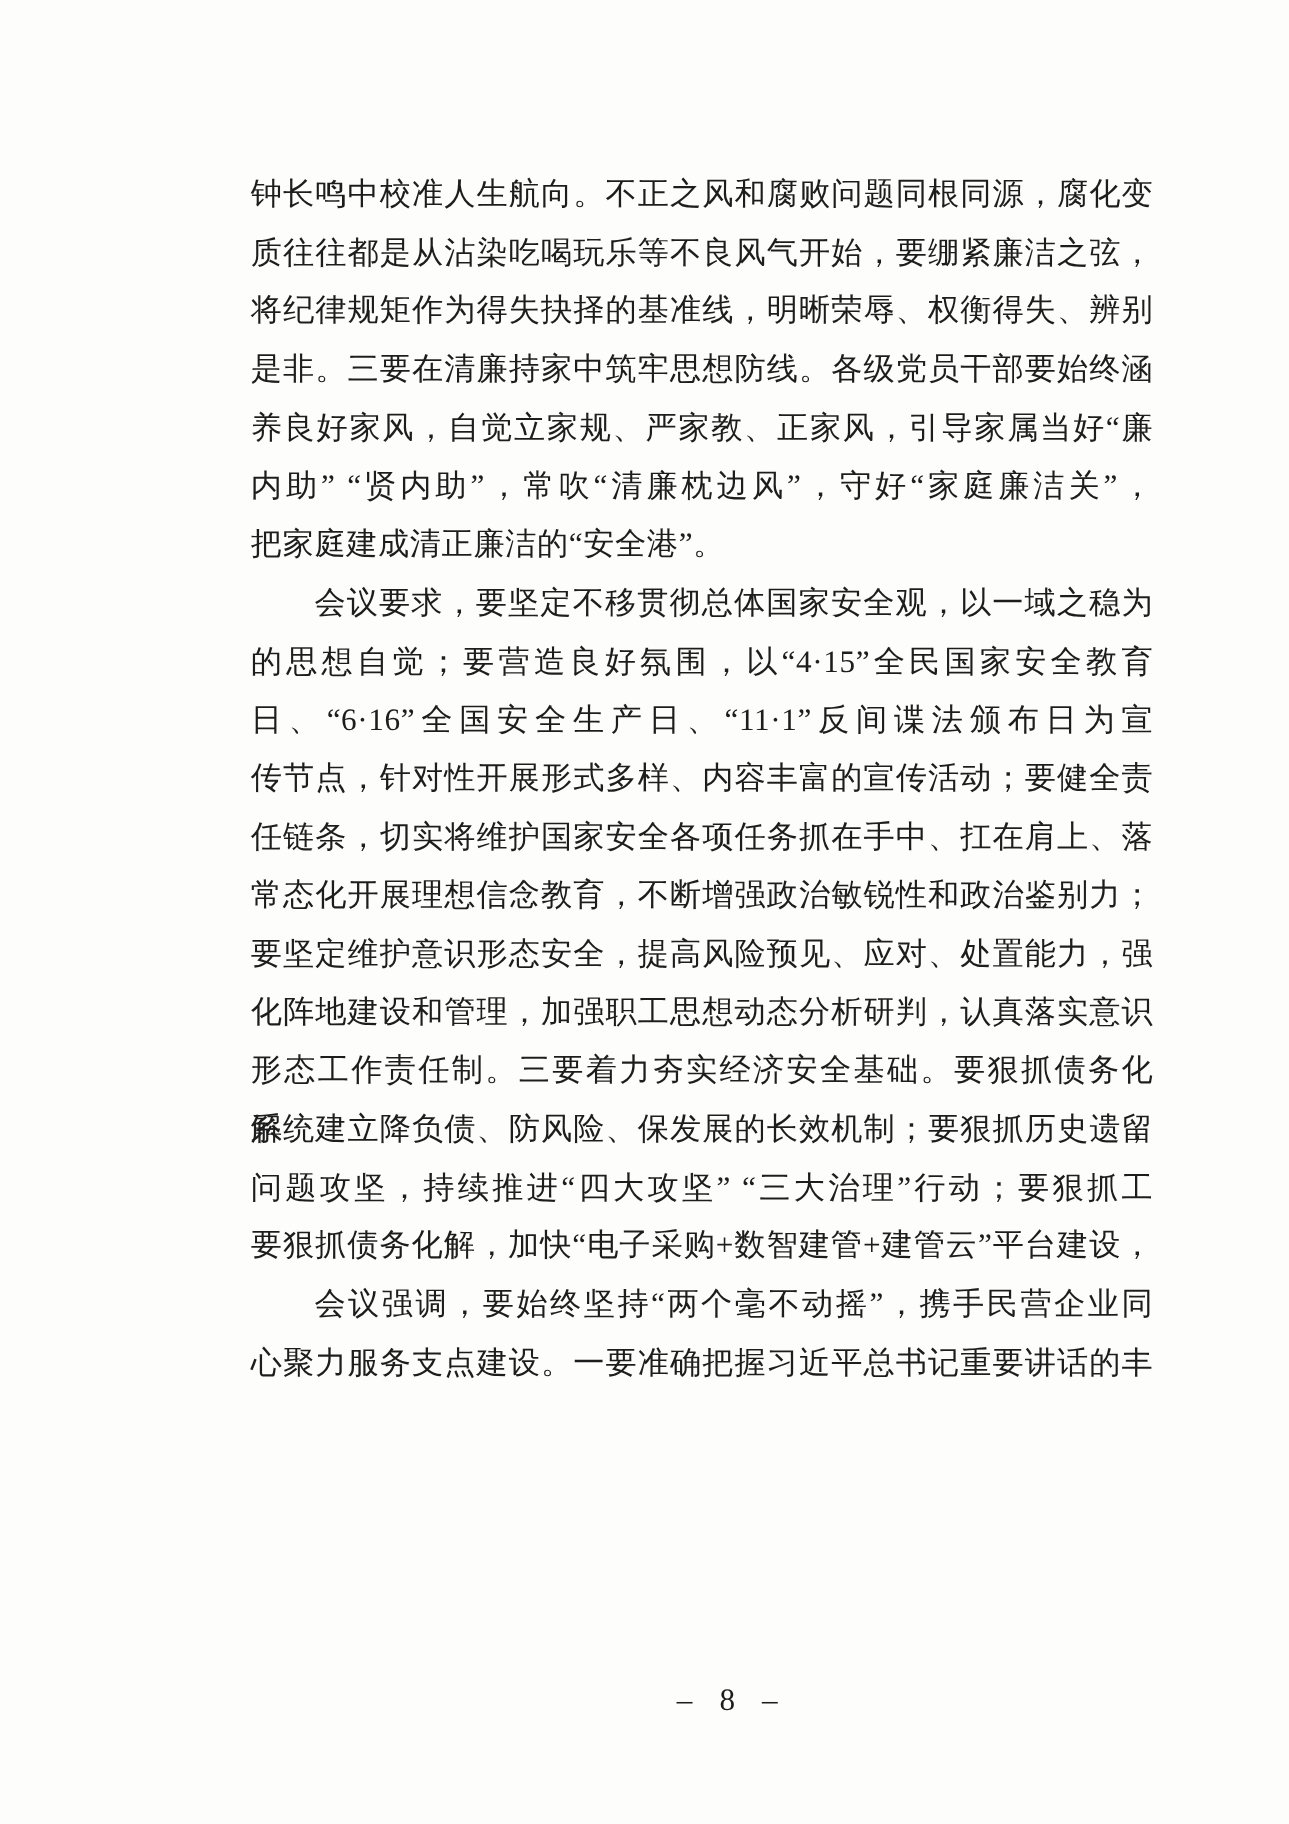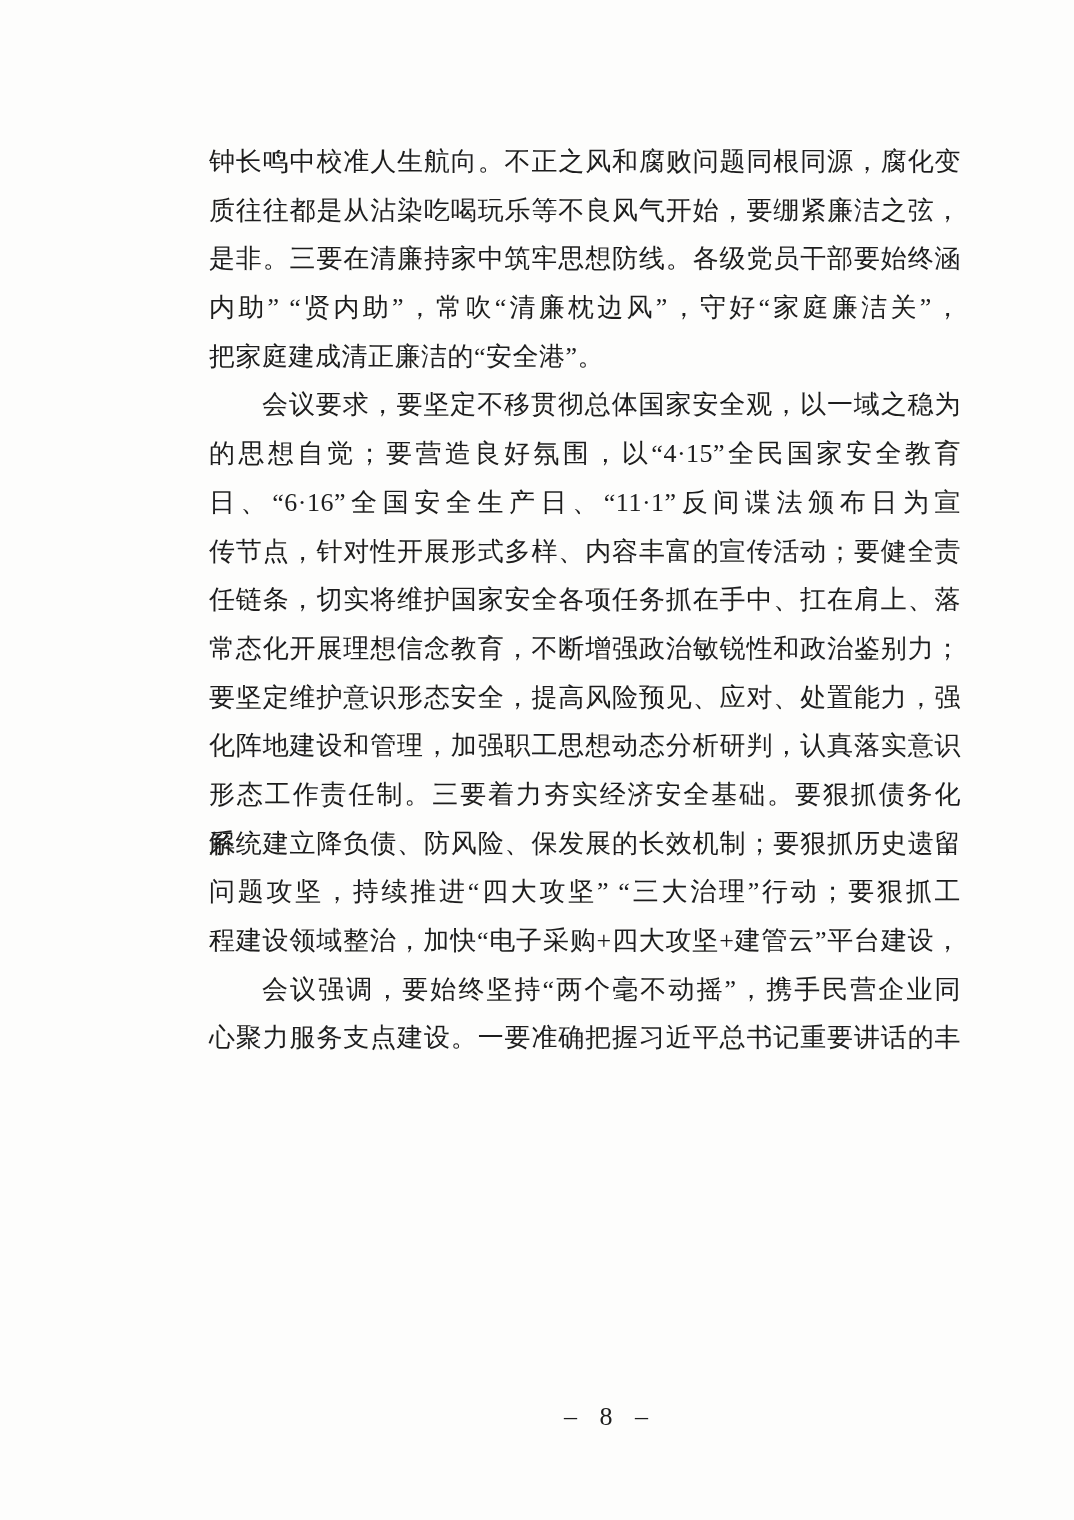--- a/index.html
+++ b/index.html
@@ -57,32 +57,34 @@
     color: #1d1d1d;
   }
 </style>
 </head>
 <body>
 
 <div class="doc-page">
   <div class="doc-body">
       <div class="line fill">钟长鸣中校准人生航向。不正之风和腐败问题同根同源，腐化变</div>
       <div class="line fill">质往往都是从沾染吃喝玩乐等不良风气开始，要绷紧廉洁之弦，</div>
+      <div class="line fill">将纪律规矩作为得失抉择的基准线，明晰荣辱、权衡得失、辨别</div>
       <div class="line fill">是非。三要在清廉持家中筑牢思想防线。各级党员干部要始终涵</div>
+      <div class="line fill">养良好家风，自觉立家规、严家教、正家风，引导家属当好“廉</div>
       <div class="line fill">内助” “贤内助”，常吹“清廉枕边风”，守好“家庭廉洁关”，</div>
       <div class="line">把家庭建成清正廉洁的“安全港”。</div>
       <div class="line fill indent">会议要求，要坚定不移贯彻总体国家安全观，以一域之稳为</div>
       <div class="line fill">的思想自觉；要营造良好氛围，以“4·15”全民国家安全教育</div>
       <div class="line fill">日、“6·16”全国安全生产日、“11·1”反间谍法颁布日为宣</div>
       <div class="line fill">传节点，针对性开展形式多样、内容丰富的宣传活动；要健全责</div>
       <div class="line fill">任链条，切实将维护国家安全各项任务抓在手中、扛在肩上、落</div>
       <div class="line fill">常态化开展理想信念教育，不断增强政治敏锐性和政治鉴别力；</div>
       <div class="line fill">要坚定维护意识形态安全，提高风险预见、应对、处置能力，强</div>
       <div class="line fill">化阵地建设和管理，加强职工思想动态分析研判，认真落实意识</div>
       <div class="line fill">形态工作责任制。三要着力夯实经济安全基础。要狠抓债务化解，</div>
       <div class="line fill">系统建立降负债、防风险、保发展的长效机制；要狠抓历史遗留</div>
       <div class="line fill">问题攻坚，持续推进“四大攻坚” “三大治理”行动；要狠抓工</div>
-      <div class="line fill">程建设领域整治，加快“电子采购+四大攻坚+建管云”平台建设，</div>
+      <div class="line fill">要狠抓债务化解，加快“电子采购+数智建管+建管云”平台建设，</div>
       <div class="line fill indent">会议强调，要始终坚持“两个毫不动摇”，携手民营企业同</div>
       <div class="line fill">心聚力服务支点建设。一要准确把握习近平总书记重要讲话的丰</div>
     </div>
   <div class="page-number">– 8 –</div>
 </div>
 
 </body></html>

